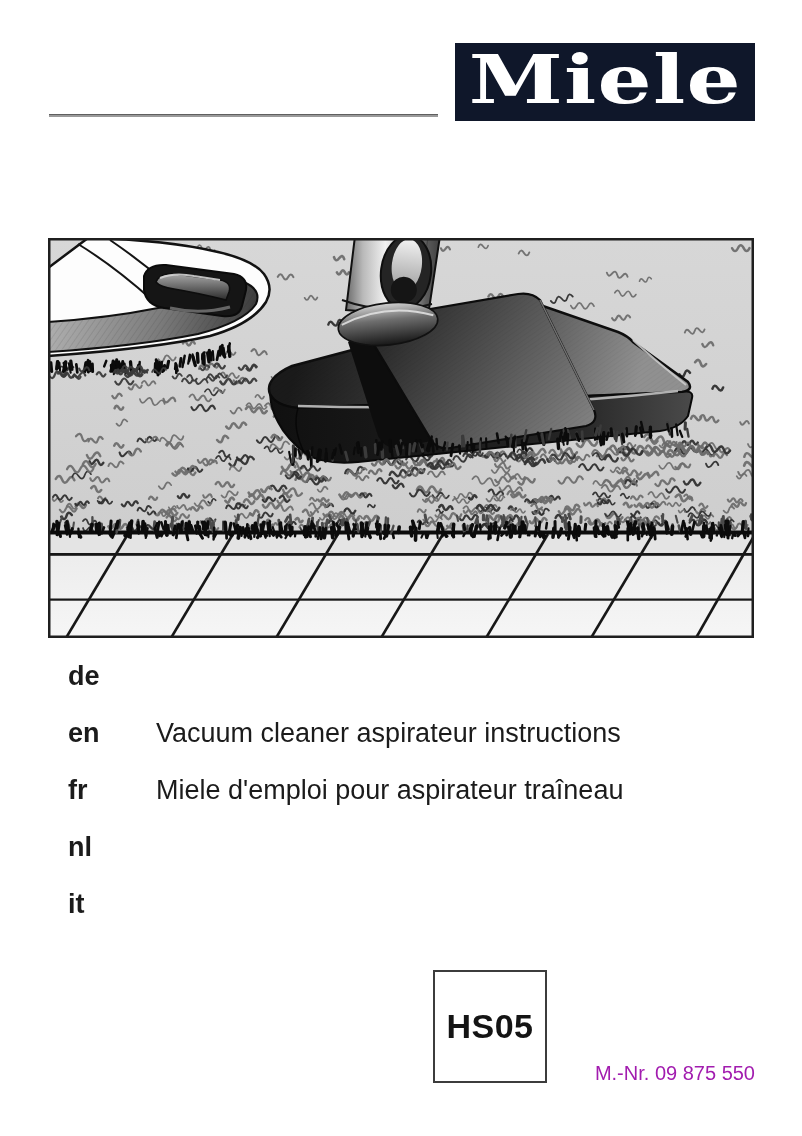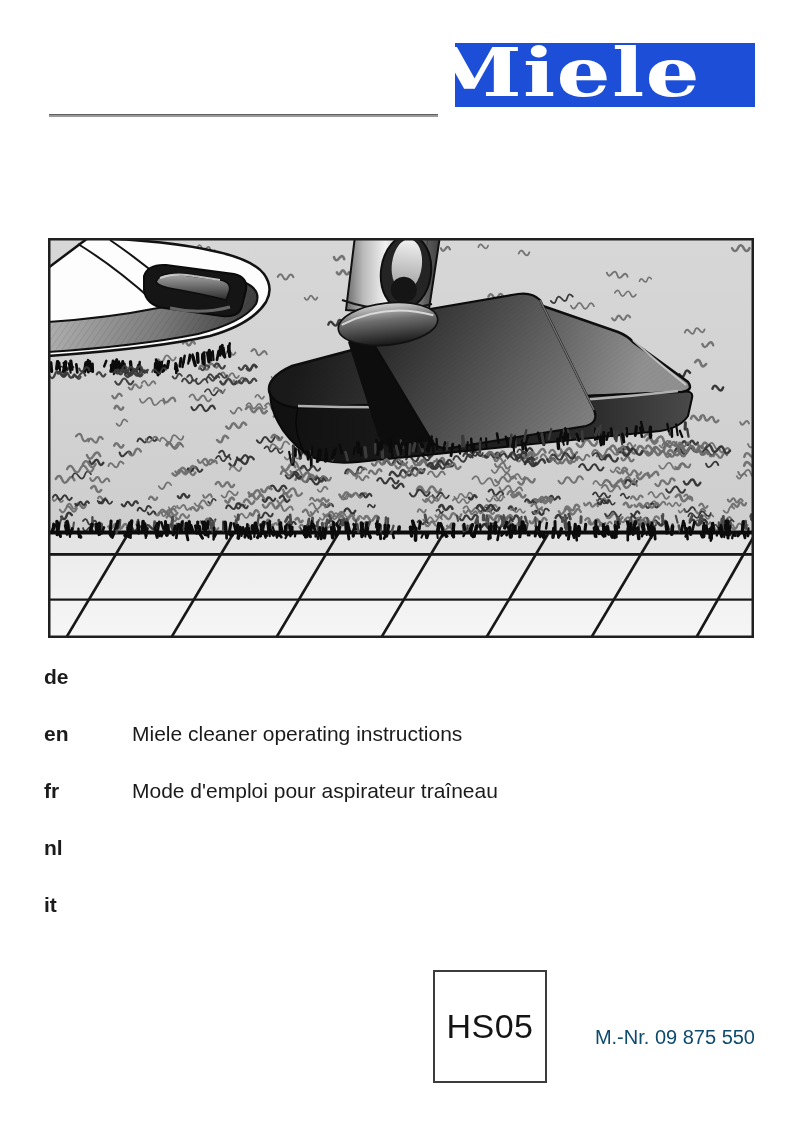--- a/index.html
+++ b/index.html
@@ -2,48 +2,48 @@
 <html><head>
 <meta charset="utf-8">
 <style>
   html,body { margin:0; padding:0; background:#ffffff; }
   .page {
     position:relative; width:802px; height:1136px; margin:0 auto;
     background:#ffffff; overflow:hidden;
     font-family:"Liberation Sans", sans-serif; color:#1b1b1b;
   }
   .logo-box {
-    position:absolute; left:455px; top:43px; width:300px; height:64px;
-    background:#1d4ed8; display:flex; align-items:center; justify-content:flex-start;
+    position:absolute; left:455px; top:43px; width:300px; height:78px;
+    background:#0f172a; display:flex; align-items:center; justify-content:center;
   }
   .logo-text {
     font-family:"DejaVu Serif", serif; font-weight:bold; font-size:68px;
     color:#ffffff; letter-spacing:1px; line-height:1;
     transform:scaleX(1.25); transform-origin:center; padding-bottom:6px;
   }
   .top-rule {
     position:absolute; left:49px; top:114px; width:389px; height:3px;
     background:#9a9a9a; border-top:1.5px solid #5f5f5f; box-sizing:border-box;
   }
   .illustration {
     position:absolute; left:48px; top:238px; width:706px; height:400px;
   }
-  .languages { position:absolute; left:44px; top:648px; width:620px; font-size:21px; }
+  .languages { position:absolute; left:68px; top:648px; width:620px; font-size:27px; }
   .lang-row { height:57px; display:flex; align-items:center; }
   .lang-code { font-weight:bold; flex:none; }
   .lang-row.tabbed .lang-code { width:88px; }
   .lang-row.tight .lang-code { margin-right:7px; }
   .lang-text { white-space:nowrap; }
   .model-box {
     position:absolute; left:433px; top:970px; width:114px; height:113px;
     border:2px solid #3c3c3c; box-sizing:border-box;
     display:flex; align-items:center; justify-content:center; background:#fff;
   }
-  .model-label { font-weight:normal; font-size:34px; letter-spacing:0.5px; color:#141414; }
-  .mnr { position:absolute; right:47px; top:1026px; font-size:20px; color:#0c4a6e; }
+  .model-label { font-weight:bold; font-size:34px; letter-spacing:0.5px; color:#141414; }
+  .mnr { position:absolute; right:47px; top:1062px; font-size:20px; color:#a21caf; }
 </style>
 </head>
 <body>
 
 <div class="page">
 
   <div class="logo-box">
     <span class="logo-text">Miele</span>
   </div>
 
@@ -1335,25 +1335,25 @@
 
     <rect x="1.25" y="1.25" width="703.5" height="397.5" fill="none" stroke="#1f1f1f" stroke-width="2.5"></rect>
   </svg>
 
   <div class="languages">
     <div class="lang-row tight">
       <span class="lang-code">de</span>
     </div>
     <div class="lang-row tabbed">
       <span class="lang-code">en</span>
-      <span class="lang-text">Miele cleaner operating instructions</span>
+      <span class="lang-text">Vacuum cleaner aspirateur instructions</span>
     </div>
     <div class="lang-row tabbed">
       <span class="lang-code">fr</span>
-      <span class="lang-text">Mode d'emploi pour aspirateur traîneau</span>
+      <span class="lang-text">Miele d'emploi pour aspirateur traîneau</span>
     </div>
     <div class="lang-row tight">
       <span class="lang-code">nl</span>
     </div>
     <div class="lang-row tabbed">
       <span class="lang-code">it</span>
     </div>
   </div>
 
   <div class="model-box">

